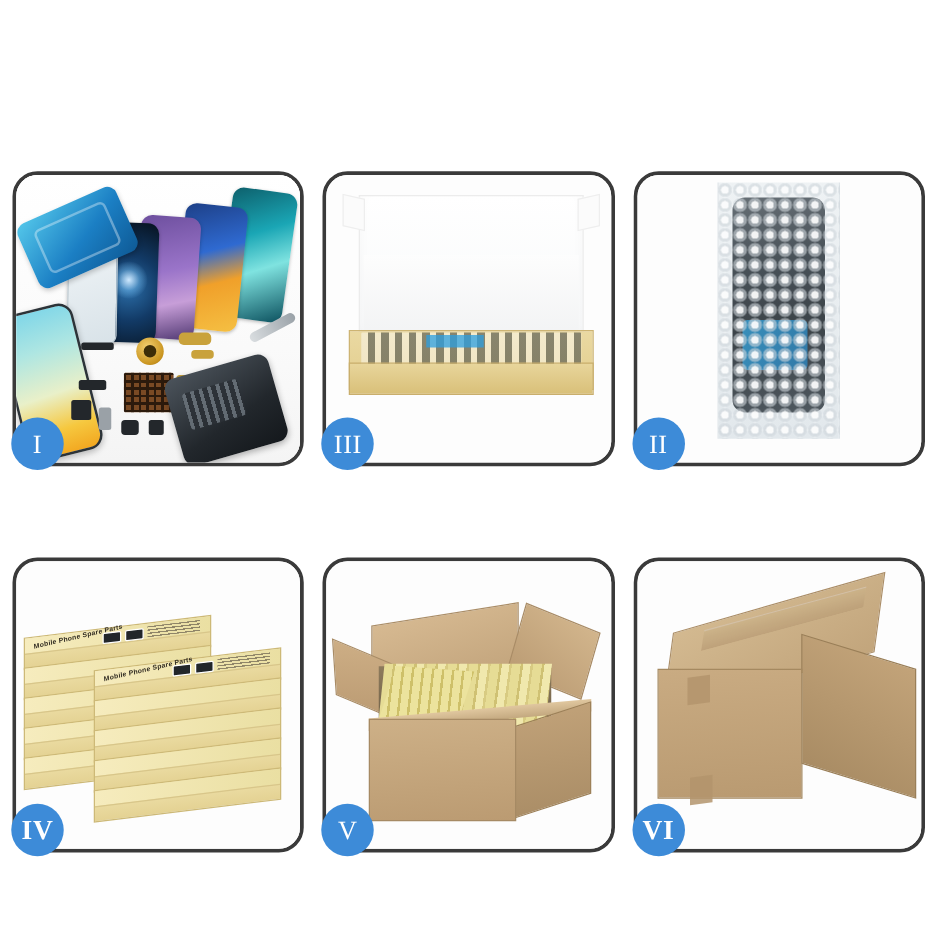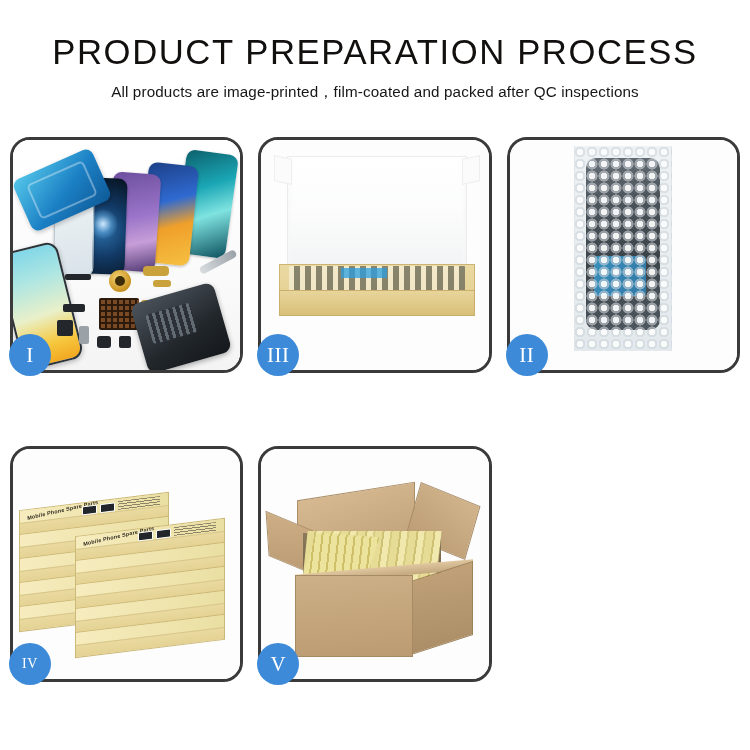--- a/index.html
+++ b/index.html
@@ -59,21 +59,21 @@
     width:42px; height:42px;
     border-radius:50%;
     background:#3d8bd8;
     color:#ffffff;
     font-family:"Liberation Serif", serif;
     font-size:21px;
     display:flex; align-items:center; justify-content:center;
     letter-spacing:0.5px;
     z-index:6;
   }
-  .badge.small{ font-size:14px; }
+  .badge.small{ font-size:22px;font-weight:bold; }
 
   
   .scene{ position:absolute; inset:0; }
   .p1-bg{ position:absolute; inset:0; background:
       linear-gradient(180deg,#ffffff 0%,#fafafa 60%,#f4f4f4 100%); }
   .ph{ position:absolute; border-radius:7px; box-shadow:0 1px 3px rgba(0,0,0,.28); }
   
   .ph-teal{ width:52px; height:104px; right:8px; top:12px;
     background:linear-gradient(155deg,#0d5f6b,#1aa6b5 35%,#7fe3e0 60%,#0b4f5d);
     transform:rotate(8deg); border-radius:9px; }
@@ -345,24 +345,20 @@
     background:#b3946c; opacity:.85;
   }
   .p6-tab.a{ left:40px; top:92px; transform:skewY(-8deg); }
   .p6-tab.b{ left:42px; top:172px; transform:skewY(-8deg); }
 </style>
 </head>
 <body>
 
 <div class="page">
 
-  <div class="header">
-    <div class="title">PRODUCT PREPARATION PROCESS</div>
-    <div class="subtitle">All products are image-printed，film-coated and packed after QC inspections</div>
-  </div>
 
   <div class="grid">
 
     <div class="panel">
       <div class="panel-clip">
         <div class="scene">
           <div class="p1-bg"></div>
           <div class="ph ph-teal"></div>
           <div class="ph ph-orange"></div>
           <div class="ph ph-purple"></div>
@@ -474,15 +470,28 @@
           <div class="p5-yellow"></div>
           <div class="p5-yellow2"></div>
           <div class="p5-rim"></div>
           <div class="p5-side"></div>
           <div class="p5-front"></div>
         </div>
       </div>
       <div class="badge">V</div>
     </div>
 
+    <div class="panel">
+      <div class="panel-clip">
+        <div class="scene">
+          <div class="p6-top"></div>
+          <div class="p6-tape"></div>
+          <div class="p6-side"></div>
+          <div class="p6-front"></div>
+          <div class="p6-tab a"></div>
+          <div class="p6-tab b"></div>
+        </div>
+      </div>
+      <div class="badge small">VI</div>
+    </div>
 
   </div>
 </div>
 
 </body></html>

